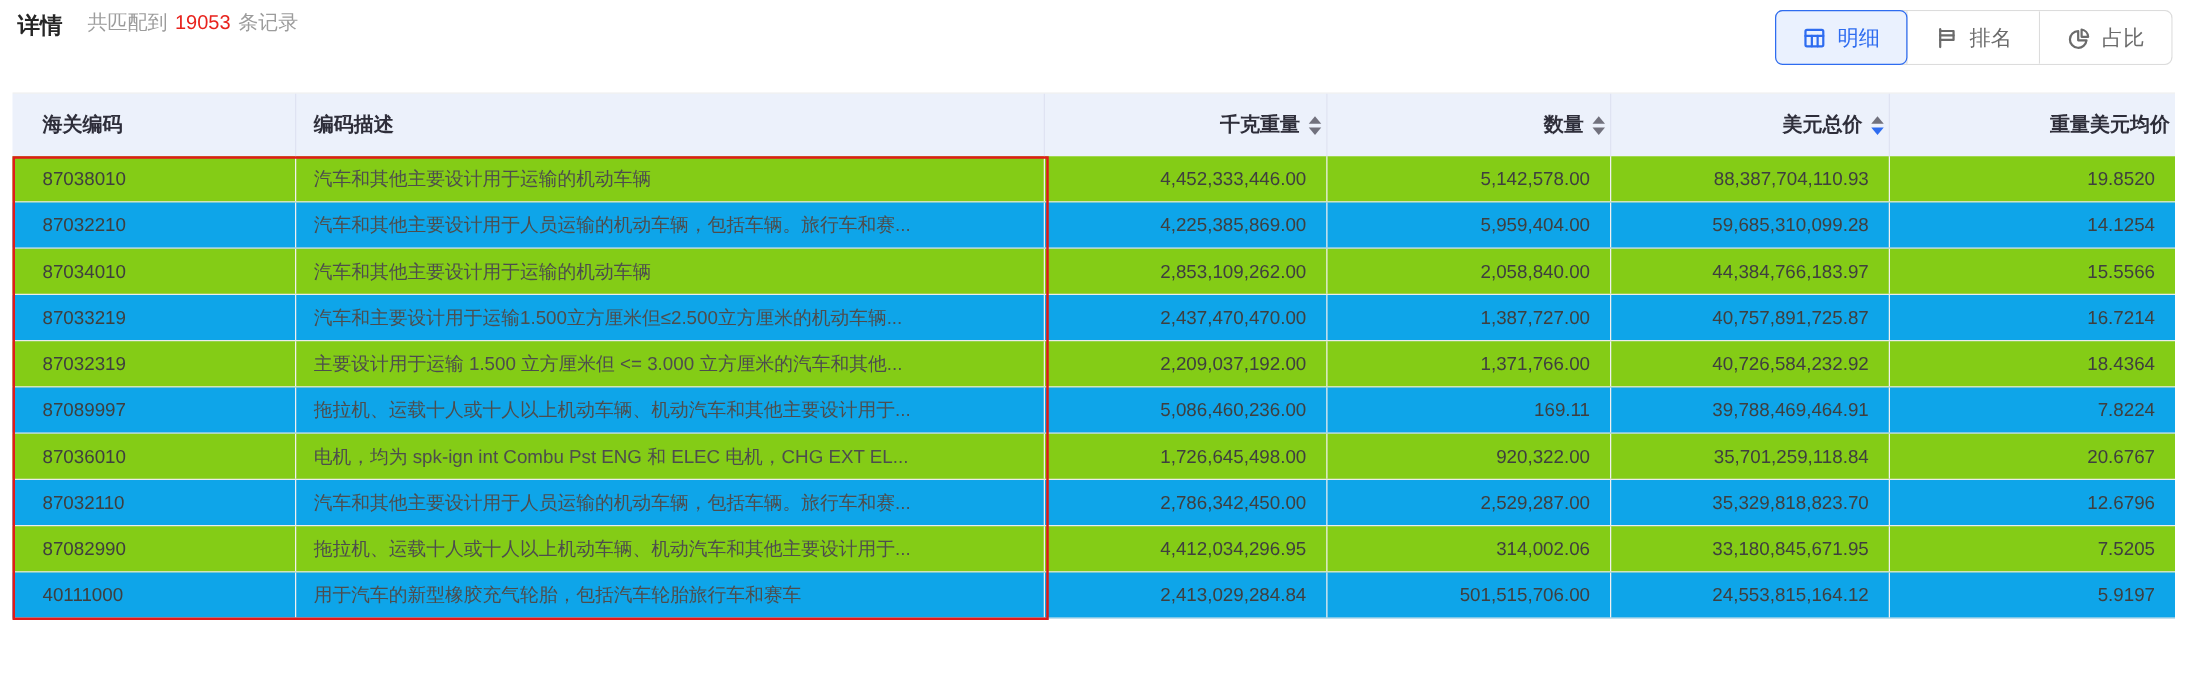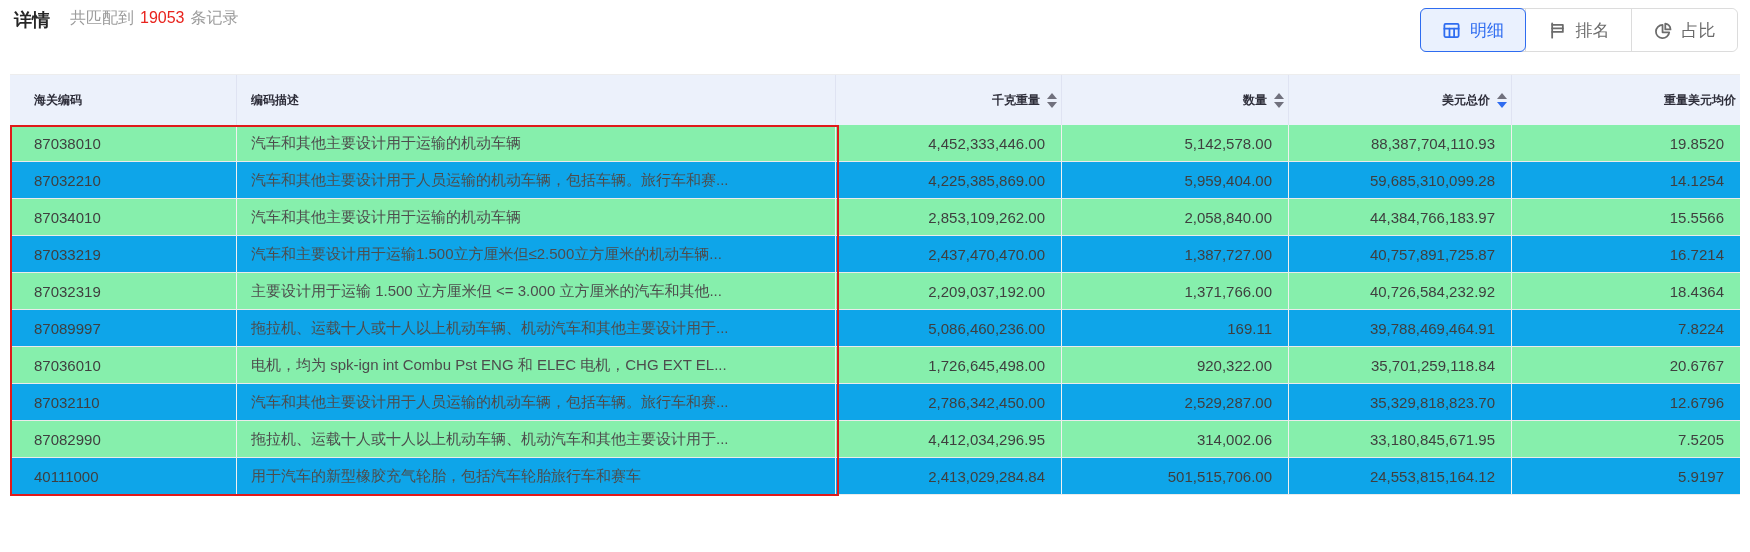--- a/index.html
+++ b/index.html
@@ -30,23 +30,23 @@
   .seg-btn.active{color:var(--blue);background:var(--blue-bg);border:1px solid var(--blue);border-radius:6px;margin:-1px;z-index:2;}
   .seg-btn .icn{display:inline-flex;margin-right:9px;}
   .seg-btn svg{width:19px;height:19px;stroke:currentColor;fill:none;stroke-width:1.5;stroke-linecap:round;stroke-linejoin:round;}
 
   
   .table-wrap{margin:0 10px;position:relative;border-top:1px solid #ededed;}
   .tr{display:flex;width:1730px;}
   .thead{background:var(--header-bg);height:50px;}
   .th,.td{display:flex;align-items:center;overflow:hidden;white-space:nowrap;border-right:1px solid var(--col-border);}
   .th:last-child,.td:last-child{border-right:none;}
-  .thead .th{font-size:12px;font-weight:700;color:#2e2e3a;border-right:1px solid #dfe3f2;}
+  .thead .th{font-size:16px;font-weight:700;color:#2e2e3a;border-right:1px solid #dfe3f2;}
   .thead .th:last-child{border-right:none;}
-  .tbody .tr{height:37px;border-bottom:1px solid var(--border);background:#86efac;font-size:15px;}
+  .tbody .tr{height:37px;border-bottom:1px solid var(--border);background:#84cc16;font-size:15px;}
   .tbody .tr.stripe{background:#0ea5e9;}
   .c0{width:227px;padding-left:24px;}
   .c1{width:599px;padding-left:14px;color:#4d4d4d;}
   .c2{width:226px;}
   .c3{width:227px;}
   .c4{width:223px;}
   .c5{width:228px;}
   .num{justify-content:flex-end;padding-right:16px;}
   .th.num{padding-right:4px;}
 

